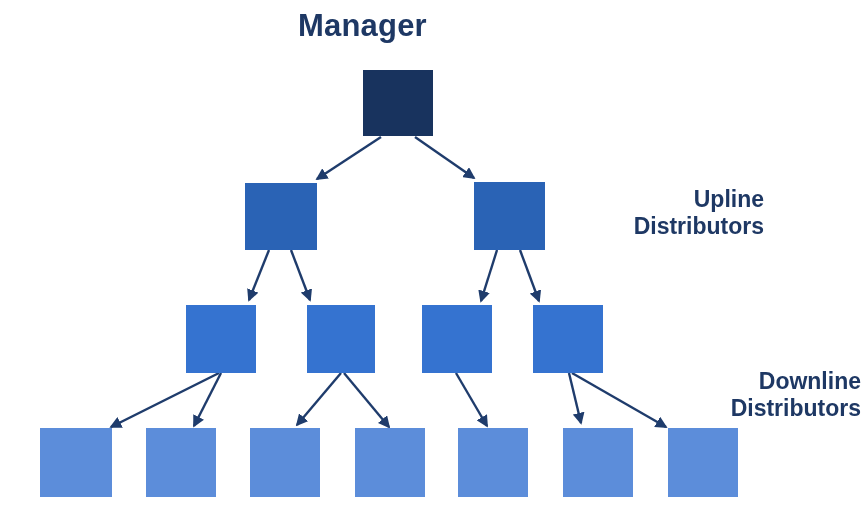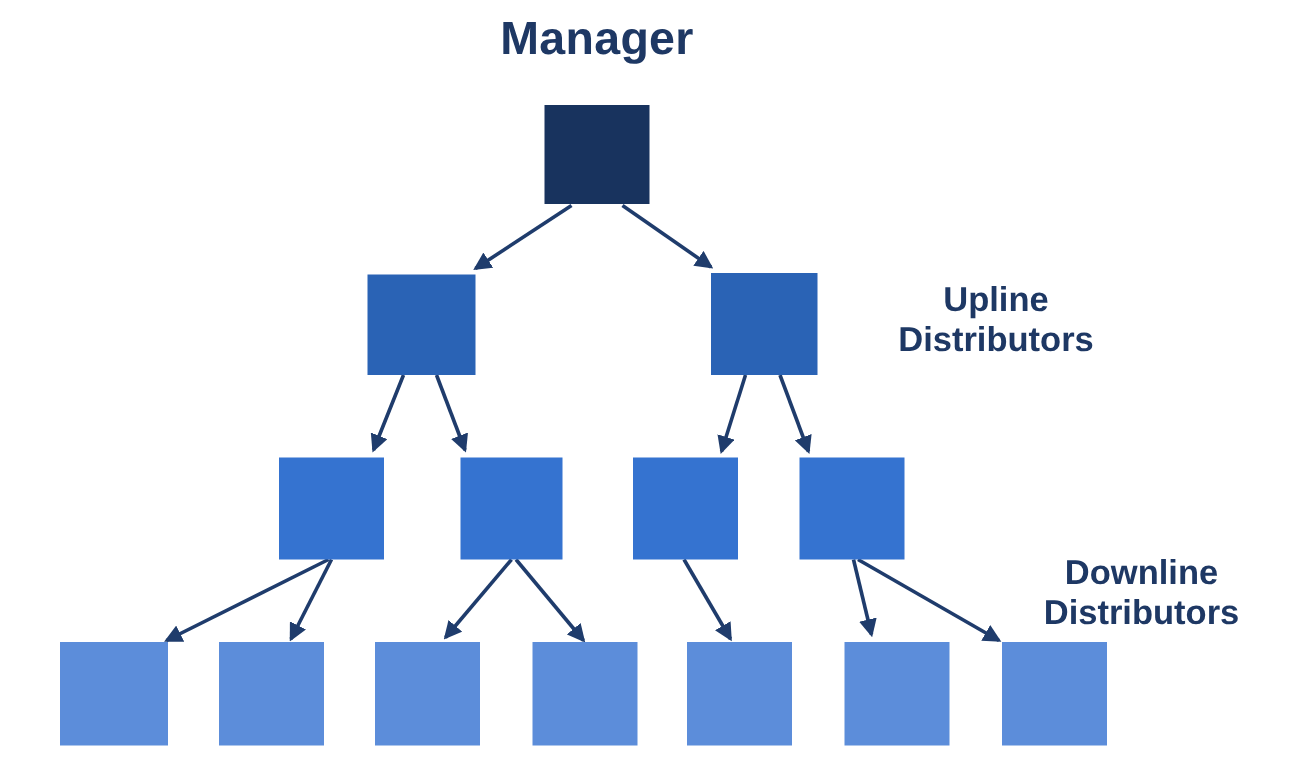--- a/index.html
+++ b/index.html
@@ -21,31 +21,30 @@
     top: 0;
     width: 867px;
     height: 511px;
     display: block;
   }
   .chart-title {
     position: absolute;
     left: 298px;
     top: 8px;
     width: 200px;
-    text-align: center;
     font-size: 31px;
     font-weight: 600;
     letter-spacing: 0.2px;
     color: #1e3864;
     line-height: 36px;
   }
   .side-label {
     position: absolute;
     width: 200px;
-    text-align: center;
+    text-align: right;
     font-size: 23px;
     font-weight: 600;
     color: #1e3864;
     line-height: 27px;
   }
   #upline-label { left: 564px; top: 186px; }
   #downline-label { left: 661px; top: 328px; margin-top: 40px; }
 </style>
 </head>
 <body>

